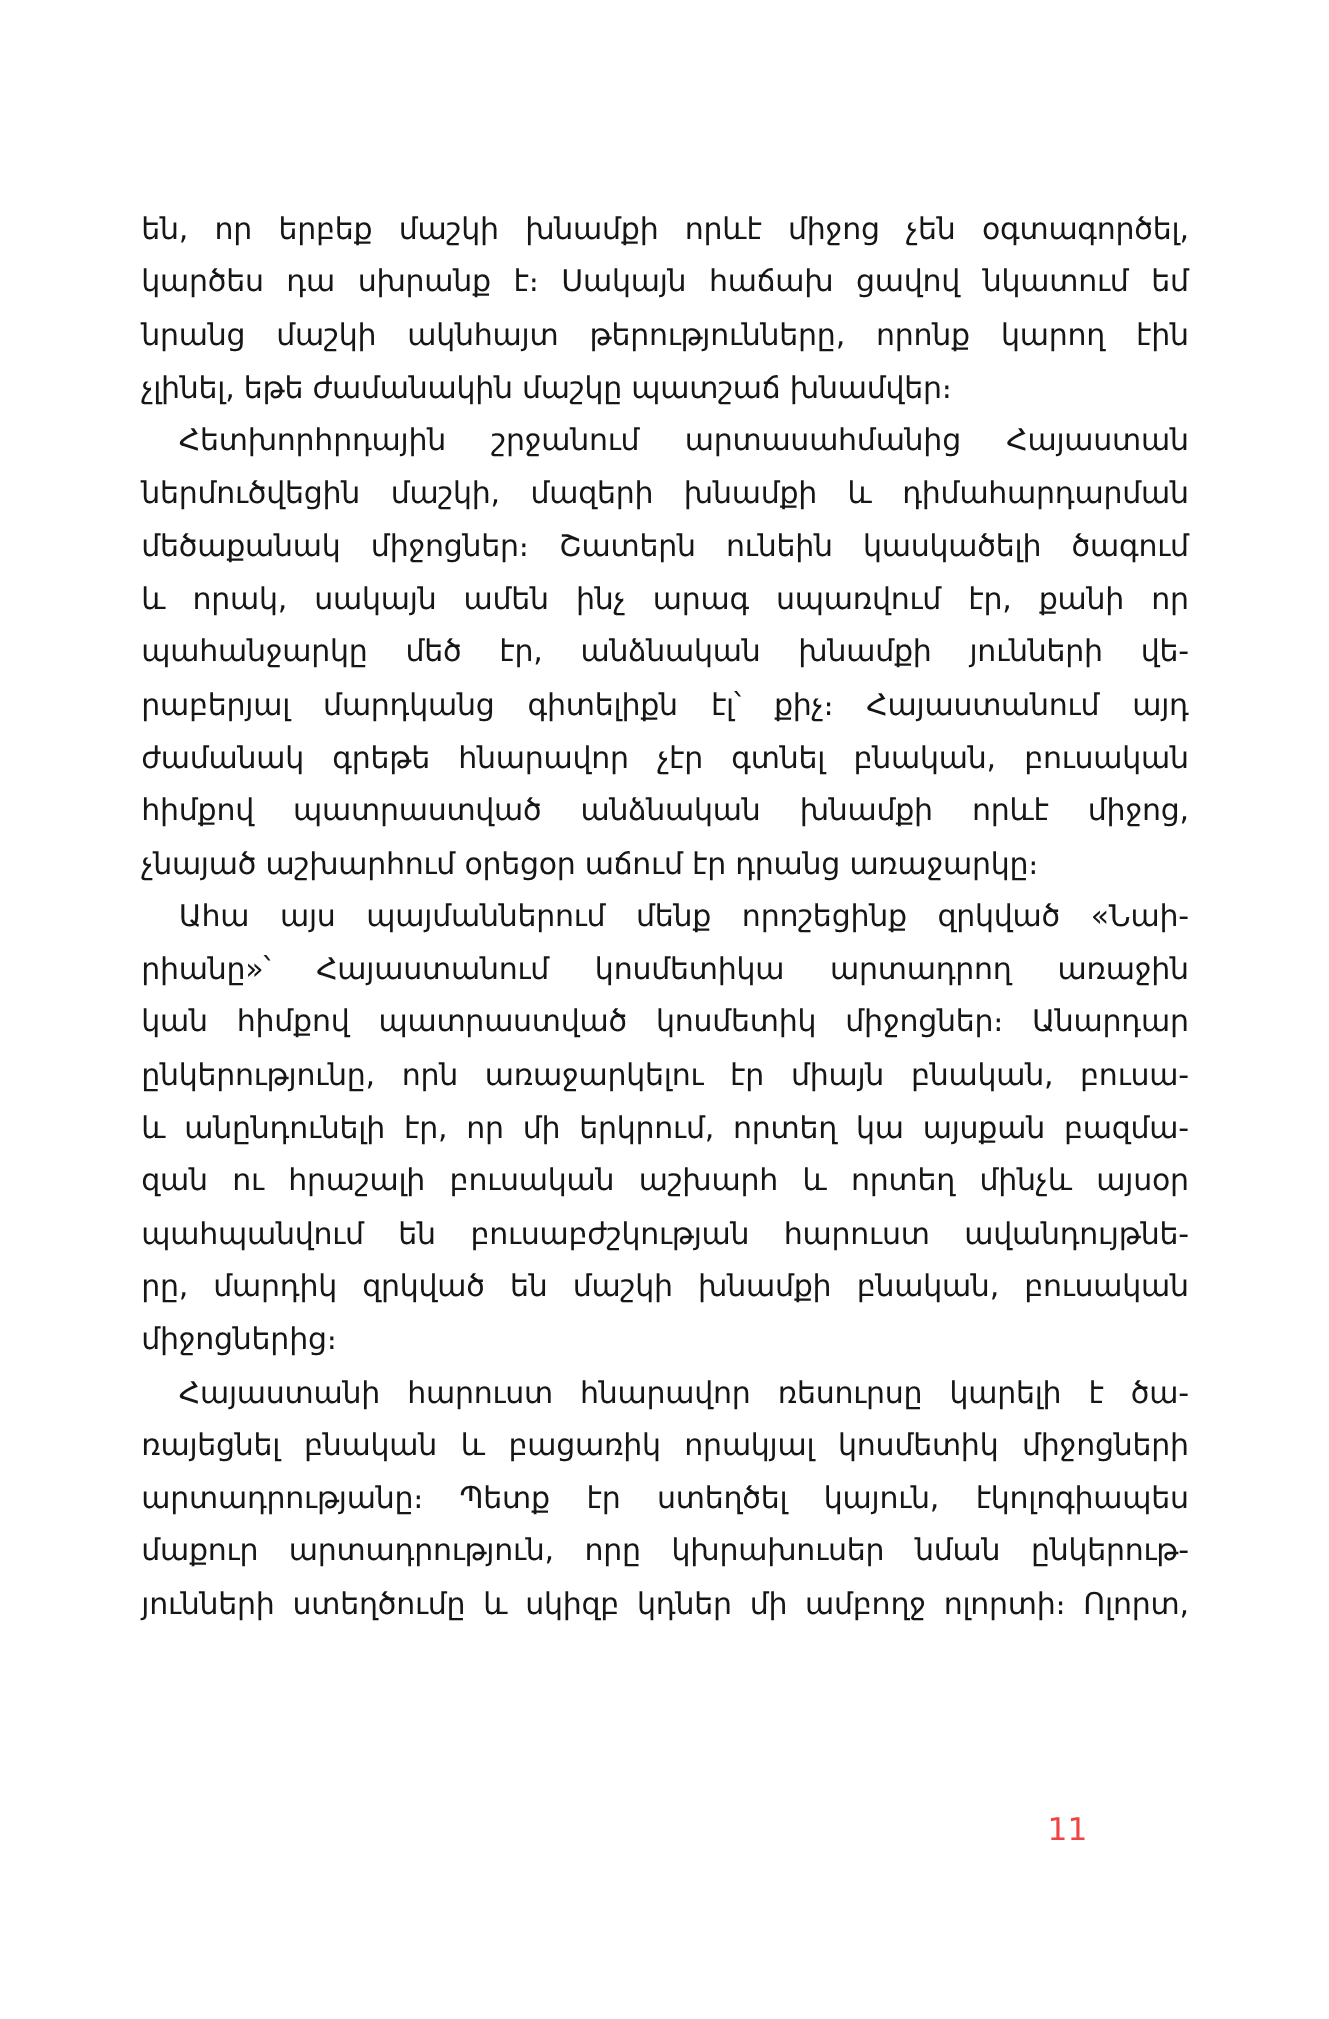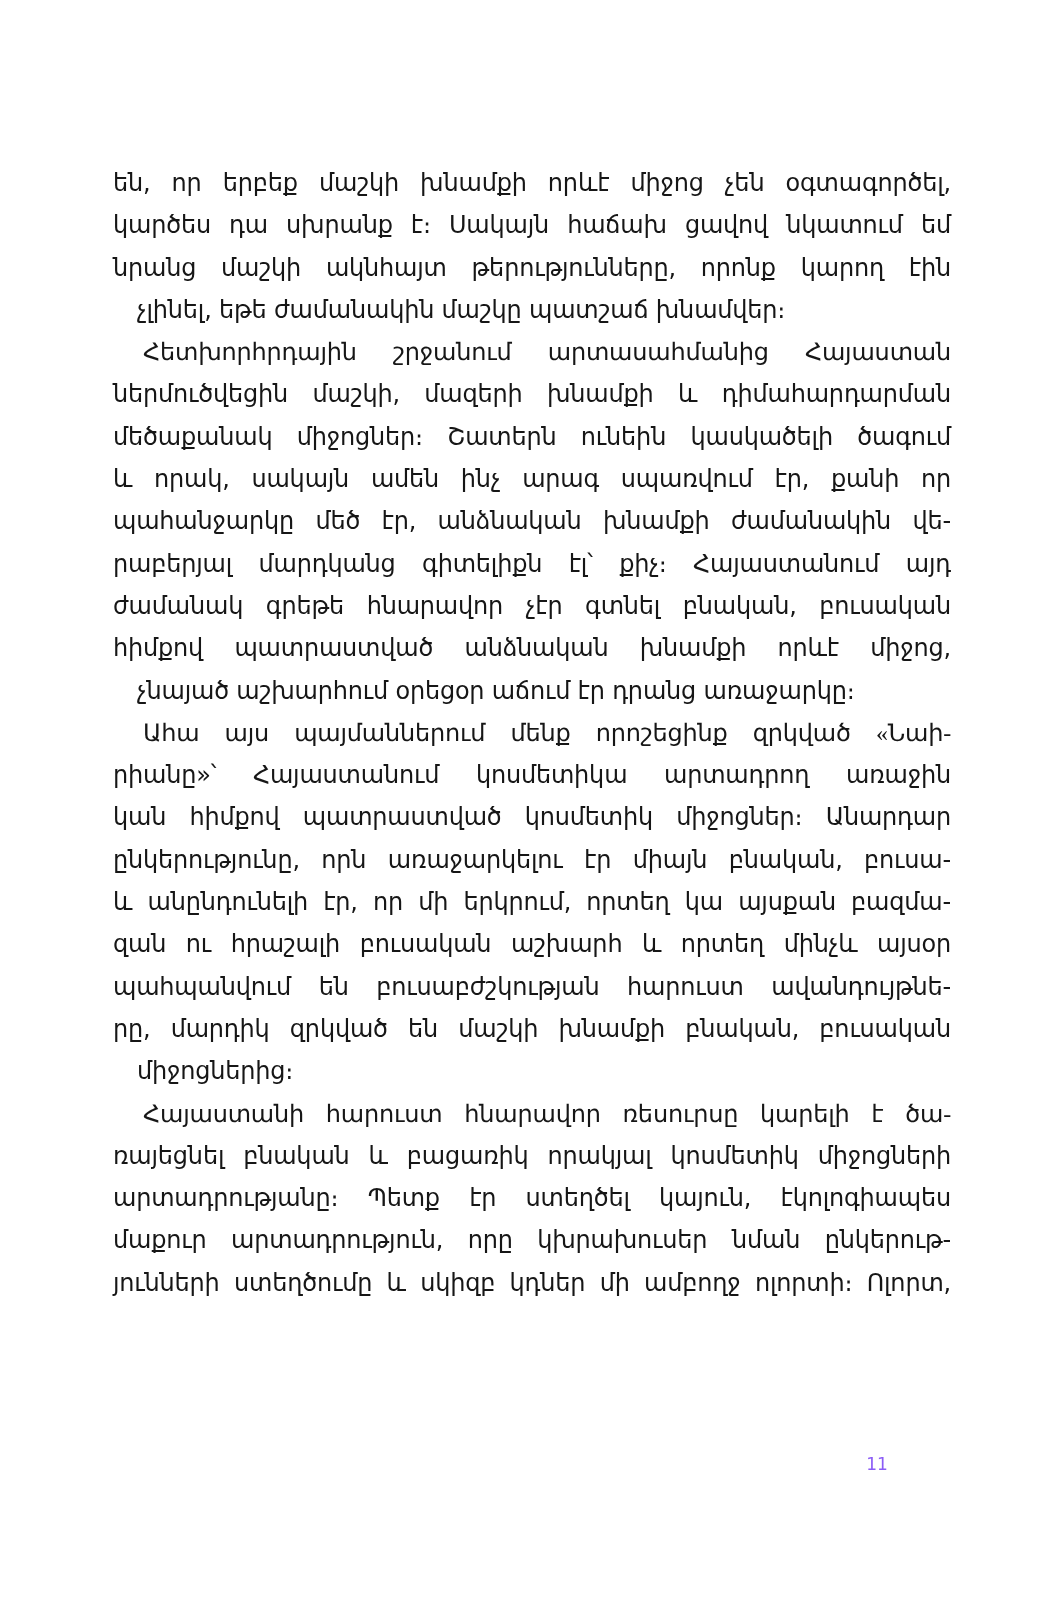--- a/index.html
+++ b/index.html
@@ -28,53 +28,51 @@
   .paragraph {
     margin: 0;
     padding: 0;
   }
   .line {
     text-align: justify;
     text-align-last: justify;
   }
   .line.natural {
     text-align-last: left;
-    margin-left: 24px;
   }
   .line.indent {
     text-indent: 30px;
-    font-family: Liberation Serif, serif;
   }
   .page-number {
     position: absolute;
     left: 838px;
     top: 1449px;
     width: 78px;
-    text-align: center;
-    font-size: 17px;
+    text-align: left;
+    font-size: 25px;
     line-height: 30px;
-    color: #8b5cf6;
+    color: #ef4444;
   }
 </style>
 </head>
 <body>
 
 <div class="text-block">
     <div class="paragraph">
       <div class="line">են, որ երբեք մաշկի խնամքի որևէ միջոց չեն օգտագործել,</div>
       <div class="line">կարծես դա սխրանք է։ Սակայն հաճախ ցավով նկատում եմ</div>
       <div class="line">նրանց մաշկի ակնհայտ թերությունները, որոնք կարող էին</div>
       <div class="line natural">չլինել, եթե ժամանակին մաշկը պատշաճ խնամվեր։</div>
     </div>
     <div class="paragraph">
       <div class="line indent">Հետխորհրդային շրջանում արտասահմանից Հայաստան</div>
       <div class="line">ներմուծվեցին մաշկի, մազերի խնամքի և դիմահարդարման</div>
       <div class="line">մեծաքանակ միջոցներ։ Շատերն ունեին կասկածելի ծագում</div>
       <div class="line">և որակ, սակայն ամեն ինչ արագ սպառվում էր, քանի որ</div>
-      <div class="line">պահանջարկը մեծ էր, անձնական խնամքի ժամանակին վե-</div>
+      <div class="line">պահանջարկը մեծ էր, անձնական խնամքի յունների վե-</div>
       <div class="line">րաբերյալ մարդկանց գիտելիքն էլ՝ քիչ։ Հայաստանում այդ</div>
       <div class="line">ժամանակ գրեթե հնարավոր չէր գտնել բնական, բուսական</div>
       <div class="line">հիմքով պատրաստված անձնական խնամքի որևէ միջոց,</div>
       <div class="line natural">չնայած աշխարհում օրեցօր աճում էր դրանց առաջարկը։</div>
     </div>
     <div class="paragraph">
       <div class="line indent">Ահա այս պայմաններում մենք որոշեցինք զրկված «Նաի-</div>
       <div class="line">րիանը»՝ Հայաստանում կոսմետիկա արտադրող առաջին</div>
       <div class="line">կան հիմքով պատրաստված կոսմետիկ միջոցներ։ Անարդար</div>
       <div class="line">ընկերությունը, որն առաջարկելու էր միայն բնական, բուսա-</div>

